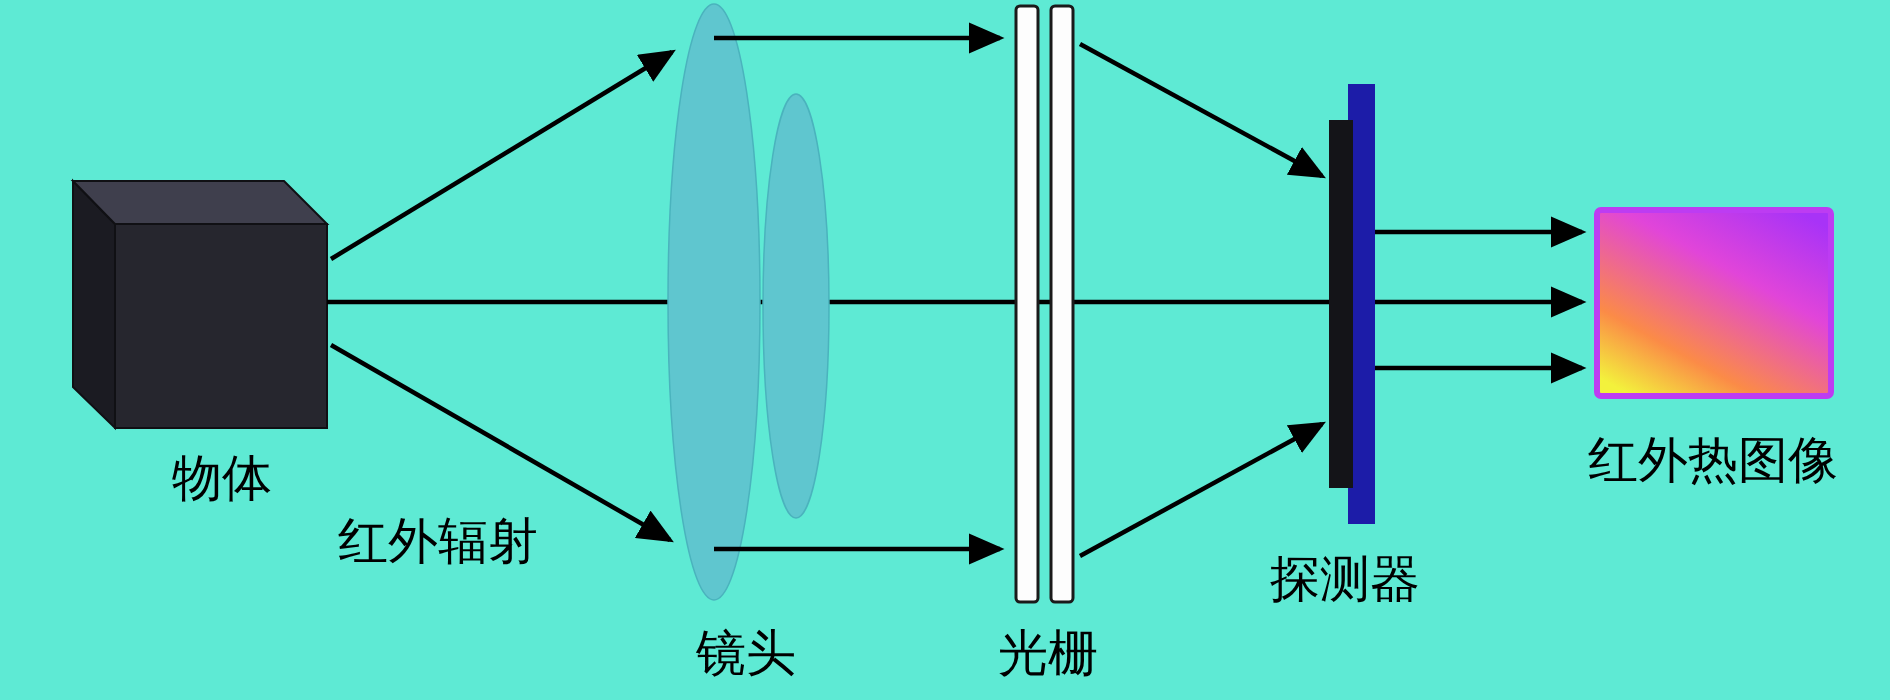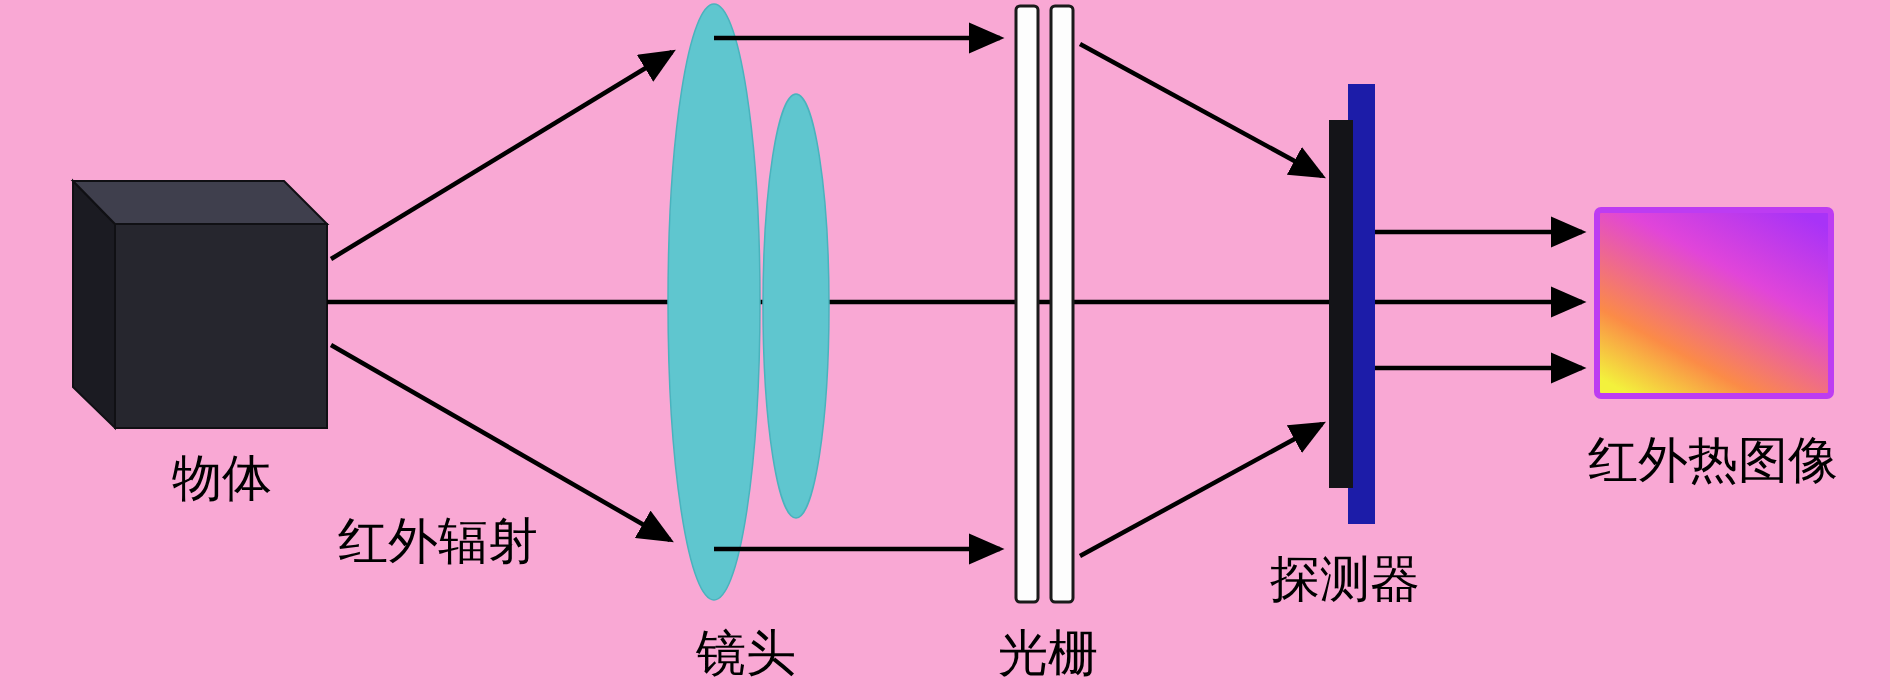--- a/index.html
+++ b/index.html
@@ -4,21 +4,21 @@
 <style>
   html, body {
     margin: 0;
     padding: 0;
     background: #ffffff;
   }
   #stage {
     position: relative;
     width: 1890px;
     height: 700px;
-    background: #f9a8d4;
+    background: #5eead4;
     overflow: hidden;
   }
   svg { display: block; }
   .label {
     font-family: "Liberation Serif", "DejaVu Serif", serif;
     font-size: 50px;
     fill: #000000;
   }
   .ray {
     stroke: #000000;

